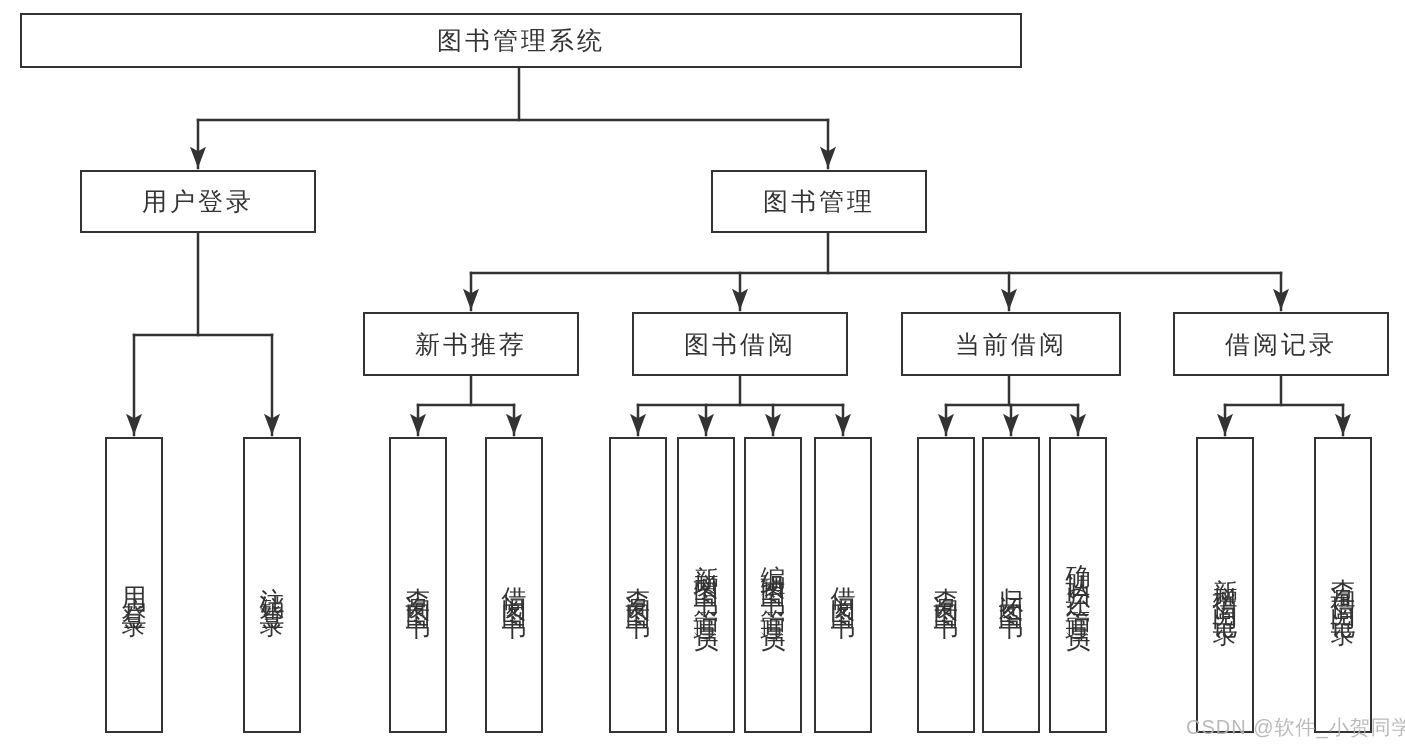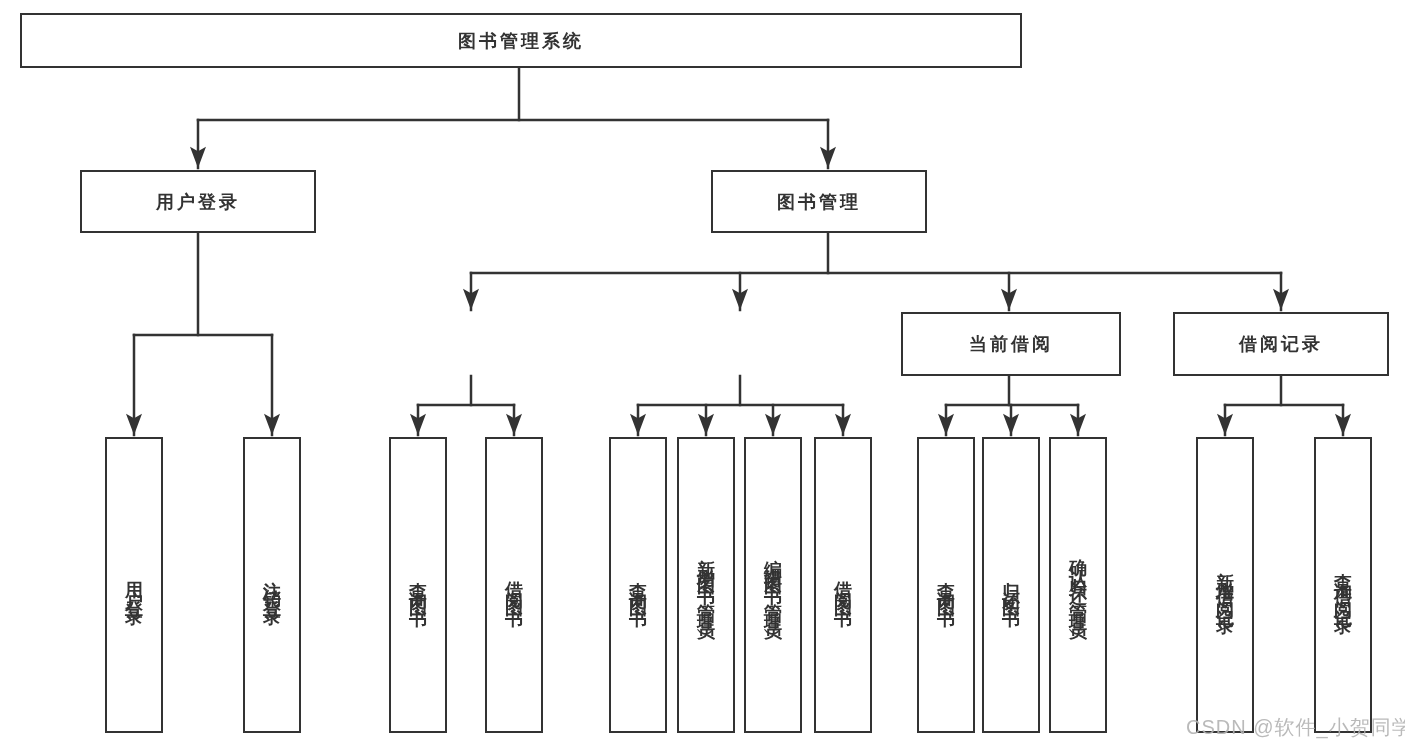--- a/index.html
+++ b/index.html
@@ -19,25 +19,24 @@
   }
   #connectors line { stroke: #333333; stroke-width: 2.5; stroke-linecap: square; }
   .box {
     position: absolute;
     background: #ffffff;
     border: 2.5px solid #333333;
     color: #333333;
     display: flex;
     align-items: center;
     justify-content: center;
-    font-size: 18px;
+    font-size: 25px;
     letter-spacing: 3px;
     text-align: center;
     z-index: 2;
-    font-weight: bold;
   }
   .vbox {
     writing-mode: vertical-rl;
     letter-spacing: 9px;
     line-height: 1;
   }
   
   #root    { left: 20px;  top: 13px;  width: 1002px; height: 55px; }
   
   #n-user  { left: 80px;  top: 170px; width: 236px; height: 63px; }
@@ -145,20 +144,26 @@
     <span>图书管理系统</span>
   </div>
 
   <div class="box" id="n-user">
     <span>用户登录</span>
   </div>
   <div class="box" id="n-mgmt">
     <span>图书管理</span>
   </div>
 
+  <div class="box" id="n-newrec">
+    <span>新书推荐</span>
+  </div>
+  <div class="box" id="n-borrow">
+    <span>图书借阅</span>
+  </div>
   <div class="box" id="n-current">
     <span>当前借阅</span>
   </div>
   <div class="box" id="n-record">
     <span>借阅记录</span>
   </div>
 
   <div class="box vbox leaf" id="l-a1">
     <span>用户登录</span>
   </div>

